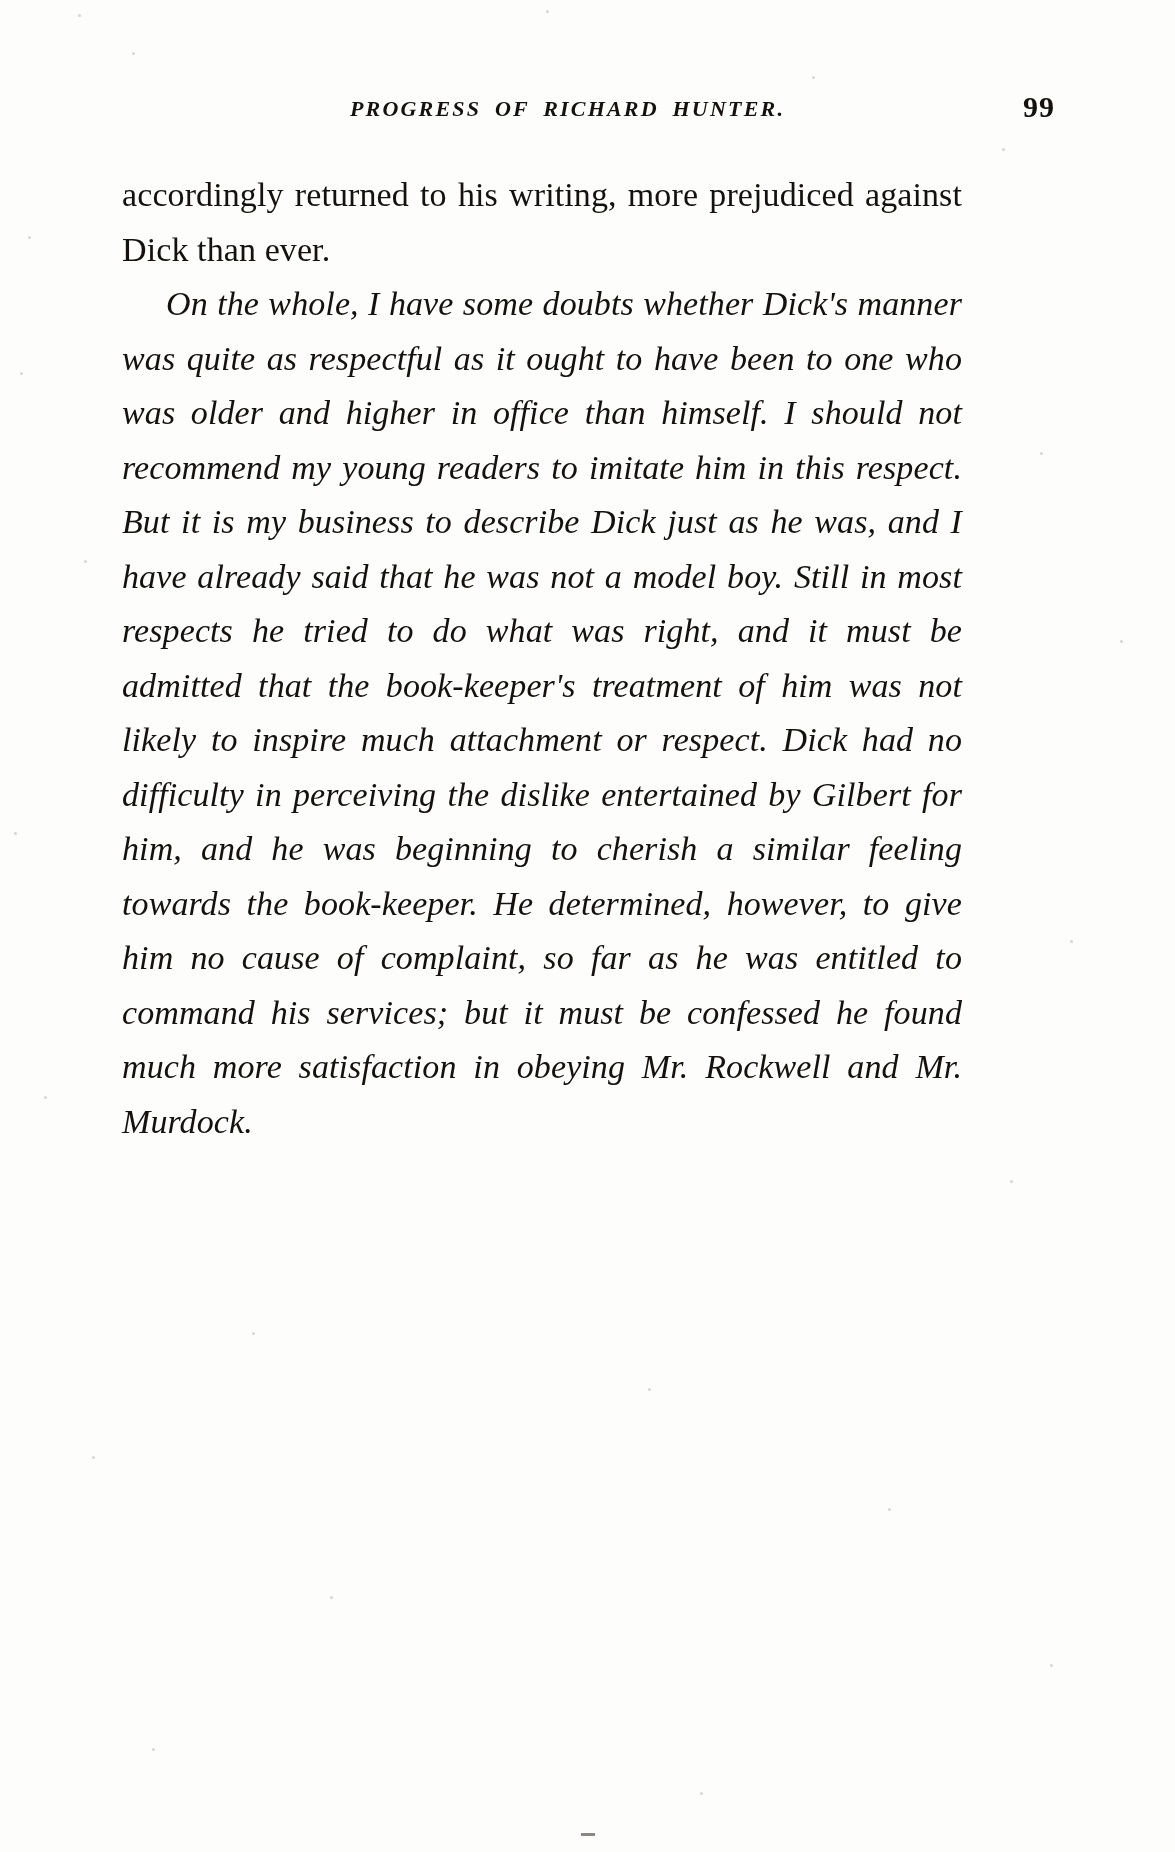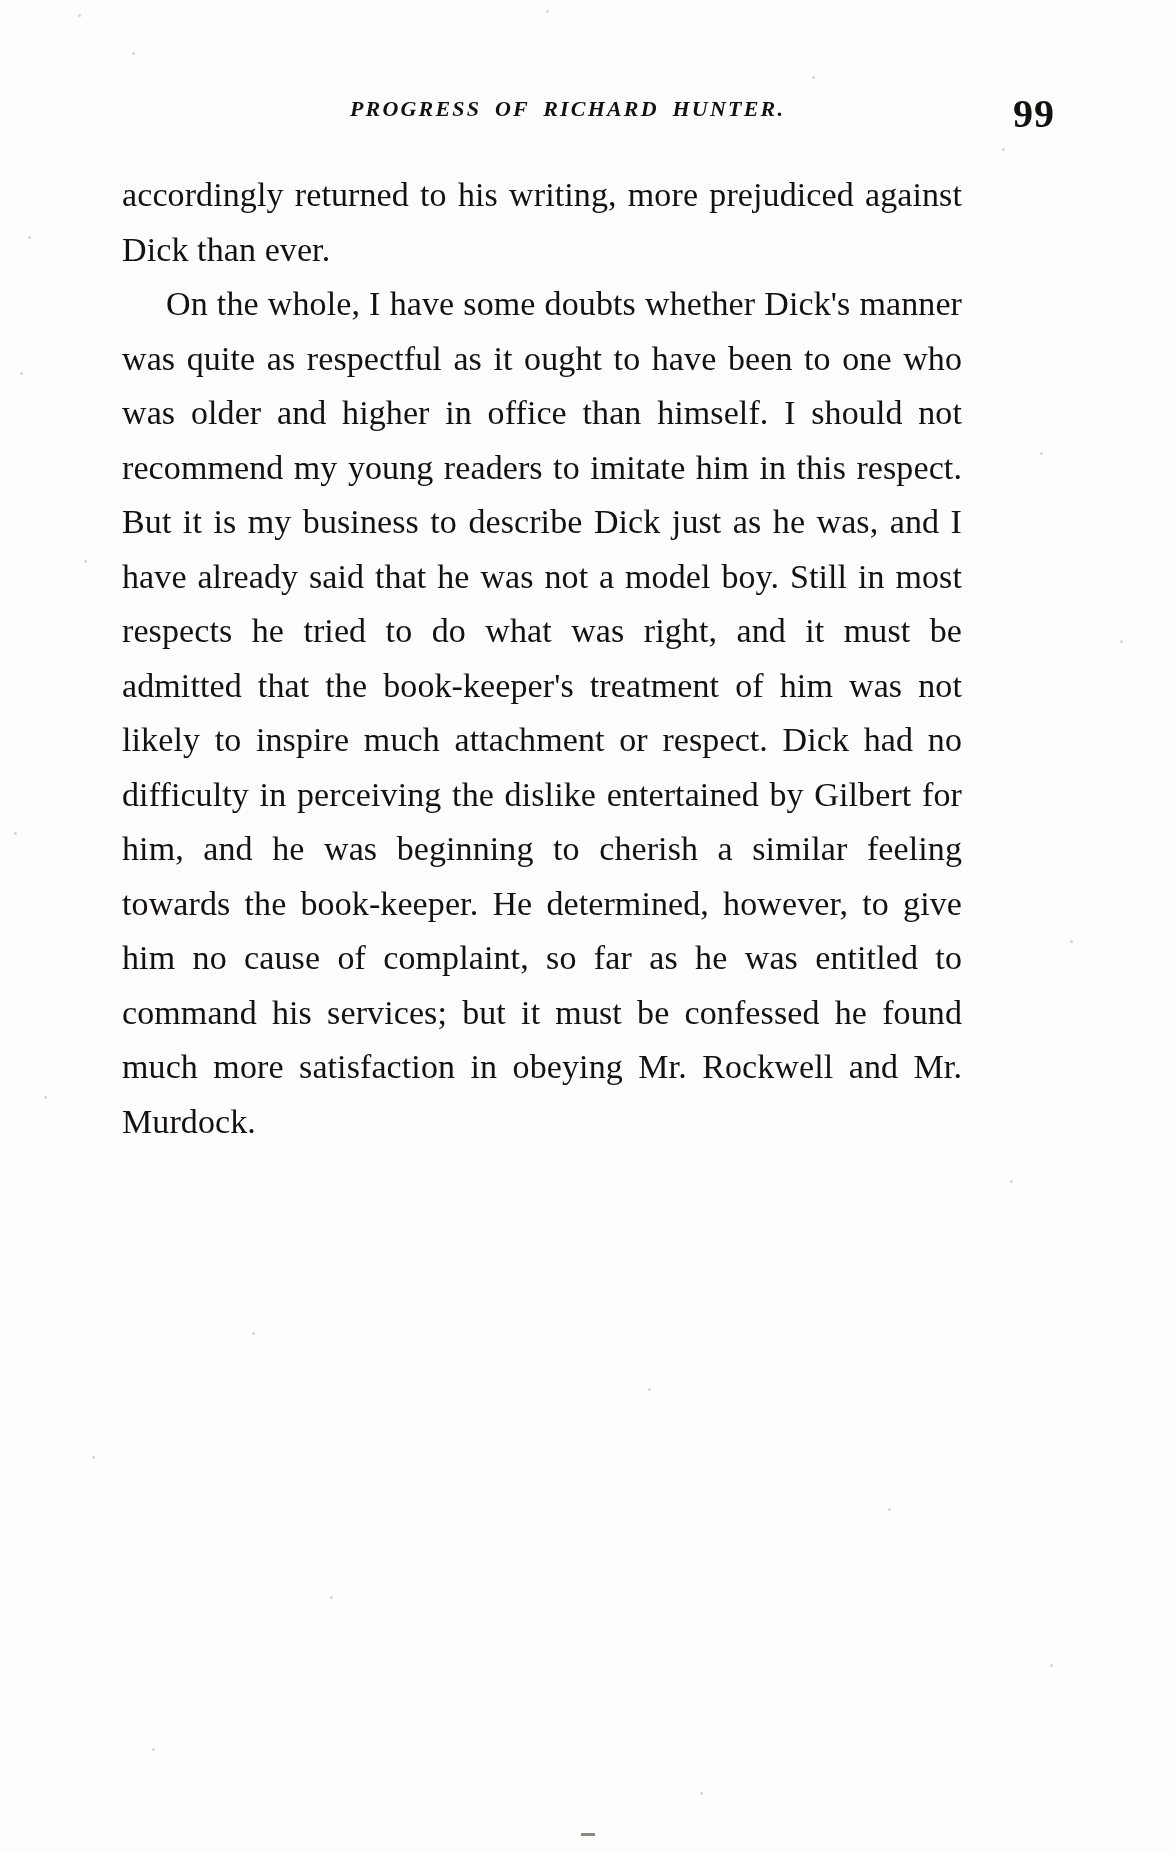--- a/index.html
+++ b/index.html
@@ -44,21 +44,21 @@
     font-size: 22px;
     letter-spacing: 2.2px;
     word-spacing: 6px;
     color: #15110f;
     padding-right: 40px;
   }
   .folio {
     position: absolute;
     right: 120px;
     top: -6px;
-    font-size: 40px;
+    font-size: 30px;
     font-weight: bold;
     color: #15110f;
     letter-spacing: 1px;
   }
   .body-text {
     position: absolute;
     top: 168px;
     left: 122px;
     width: 840px;
   }
@@ -69,20 +69,21 @@
     text-align: justify;
     text-justify: inter-word;
     color: #15110f;
     letter-spacing: .1px;
   }
   .para.indent {
     text-indent: 44px;
   }
   .para + .para {
     margin-top: 0;
+    font-style: italic;
   }
   .bottom-mark {
     position: absolute;
     bottom: 16px;
     left: 50%;
     transform: translateX(-50%);
     width: 14px;
     height: 3px;
     background: #6f6a63;
     opacity: .8;

